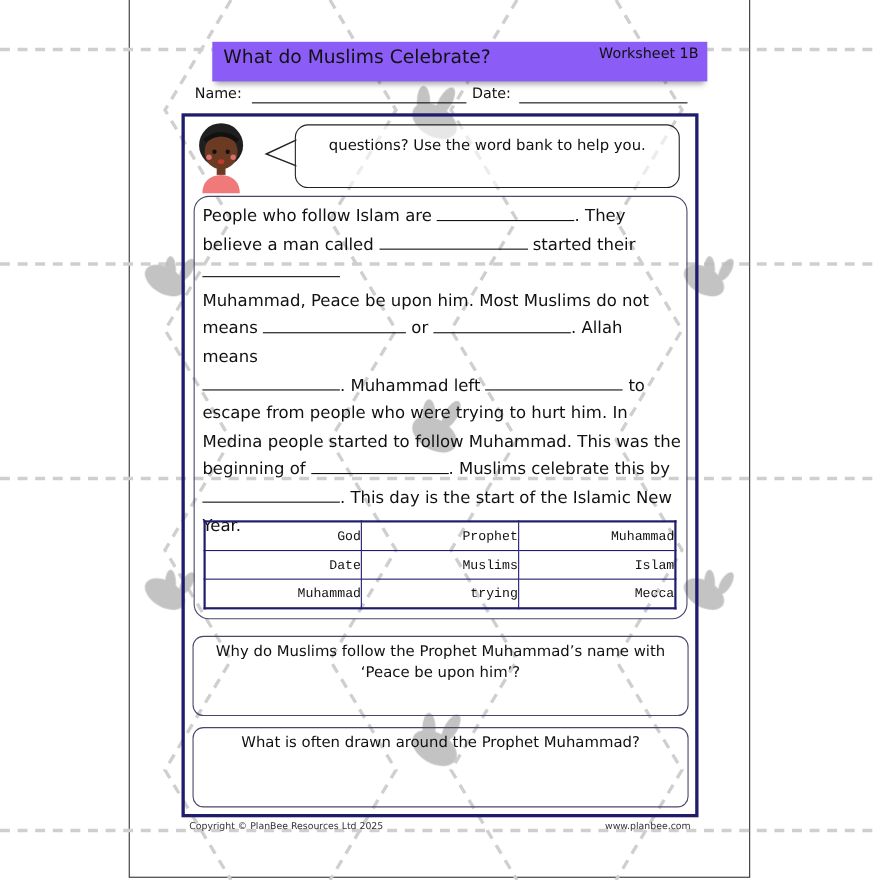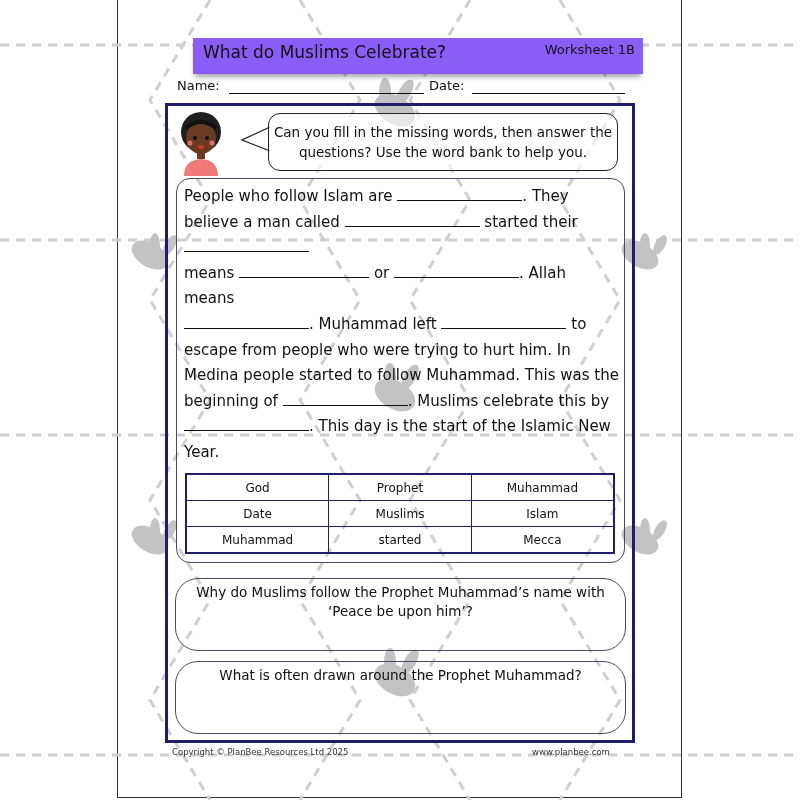--- a/index.html
+++ b/index.html
@@ -13,22 +13,22 @@
   .namebar .lbl{position:absolute;top:0;}
   .namebar .line{position:absolute;top:15px;height:0;border-top:1.3px solid #111;}
   .frame{position:absolute;left:165px;top:103px;width:470px;height:640px;border:3px solid #1f1d6b;box-sizing:border-box;}
   .avatar{position:absolute;left:176px;top:110px;width:50px;height:66px;}
   .bubble{position:absolute;left:268px;top:113px;width:350px;height:58px;border:1.3px solid #222;border-radius:12px;background:rgba(255,255,255,0.6);box-sizing:border-box;text-align:center;font-size:13.5px;line-height:20px;padding-top:8px;}
   .tail{position:absolute;left:240px;top:125px;width:32px;height:30px;}
   .passage{position:absolute;left:176px;top:178px;width:449px;height:385px;border:1.3px solid #4a4868;border-radius:14px;box-sizing:border-box;}
   .ptext{position:absolute;left:184px;top:184px;width:435px;font-size:15px;line-height:25.6px;}
   .blank{display:inline-block;border-bottom:1.2px solid #111;height:14px;vertical-align:baseline;}
   .wb{position:absolute;left:185px;top:473px;width:430px;height:77px;border:2px solid #1f1d6b;border-collapse:collapse;box-sizing:border-box;}
-  .wb td{border:1px solid #1f1d6b;text-align:center;font-size:12px;height:25px;width:33.3%;padding:0;}
-  .q{position:absolute;left:175px;width:451px;border:1.3px solid #4a4868;border-radius:23px;box-sizing:border-box;text-align:center;font-size:13.5px;line-height:19px;padding:4px 10px 0;}
+  .wb td{border:1px solid #1f1d6b;text-align:right;font-size:12px;height:25px;width:33.3%;padding:0;font-family:Liberation Mono, monospace;}
+  .q{position:absolute;left:175px;width:451px;border:1.3px solid #4a4868;border-radius:10px;box-sizing:border-box;text-align:center;font-size:13.5px;line-height:19px;padding:4px 10px 0;}
   .footer{position:absolute;top:747px;font-size:8.5px;color:#333;}
 </style>
 </head>
 <body>
 
 <div class="page"></div>
 
 <svg class="wm" viewBox="0 0 800 800">
   <g stroke="#cfcfcf" stroke-width="3" stroke-dasharray="9 7" fill="none">
     <line x1="0" y1="45" x2="800" y2="45"></line>
@@ -91,29 +91,29 @@
     <circle cx="36" cy="33" r="2.5" fill="#d9706b"></circle>
   <ellipse cx="25" cy="37" rx="3" ry="2.2" fill="#c0392b"></ellipse>
   <rect x="21" y="43" width="8" height="6" fill="#6b3a22"></rect>
   <path d="M8 66 Q8 50 25 49 Q42 50 42 66 Z" fill="#f07a7a"></path>
 </svg>
 
 <svg class="tail" viewBox="0 0 32 30">
   <path d="M30 2 L2 15 L30 26" stroke="#222" stroke-width="1.3" fill="#fff"></path>
 </svg>
 <div class="bubble">
-  <div>Can you fill in the missing words, then answer the</div>
   <div>questions? Use the word bank to help you.</div>
 </div>
 
 <div class="passage"></div>
 <div class="ptext">
   <div><span>People who follow Islam are</span> <span class="blank" style="width:125px"></span><span>. They</span></div>
   <div><span>believe a man called</span> <span class="blank" style="width:135px"></span> <span>started their</span></div>
   <div> <span class="blank" style="width:125px"></span></div>
+  <div><span>Muhammad, Peace be upon him. Most Muslims do not</span></div>
   <div><span>means</span> <span class="blank" style="width:130px"></span> <span>or</span> <span class="blank" style="width:125px"></span><span>. Allah means</span></div>
   <div><span class="blank" style="width:125px"></span><span>. Muhammad left</span> <span class="blank" style="width:125px"></span> <span>to</span></div>
   <div><span>escape from people who were trying to hurt him. In</span></div>
   <div><span>Medina people started to follow Muhammad. This was the</span></div>
   <div><span>beginning of</span> <span class="blank" style="width:125px"></span><span>. Muslims celebrate this by</span></div>
   <div><span class="blank" style="width:125px"></span><span>. This day is the start of the Islamic New</span></div>
   <div><span>Year.</span></div>
 </div>
 
 <table class="wb">
@@ -123,27 +123,27 @@
     <td>Prophet</td>
     <td>Muhammad</td>
   </tr>
   <tr>
     <td>Date</td>
     <td>Muslims</td>
     <td>Islam</td>
   </tr>
   <tr>
     <td>Muhammad</td>
-    <td>started</td>
+    <td>trying</td>
     <td>Mecca</td>
   </tr>
 </tbody>
   </table>
 
 <div class="q" style="top:578px;height:73px">
   <span>Why do Muslims follow the Prophet Muhammad’s name with ‘Peace be upon him’?</span>
 </div>
 <div class="q" style="top:661px;height:73px">
   <span>What is often drawn around the Prophet Muhammad?</span>
 </div>
 
 <div class="footer" style="left:172px">Copyright © PlanBee Resources Ltd 2025</div>
-<div class="footer" style="left:532px">www.planbee.com</div>
+<div class="footer" style="left:550px">www.planbee.com</div>
 
 </body></html>

